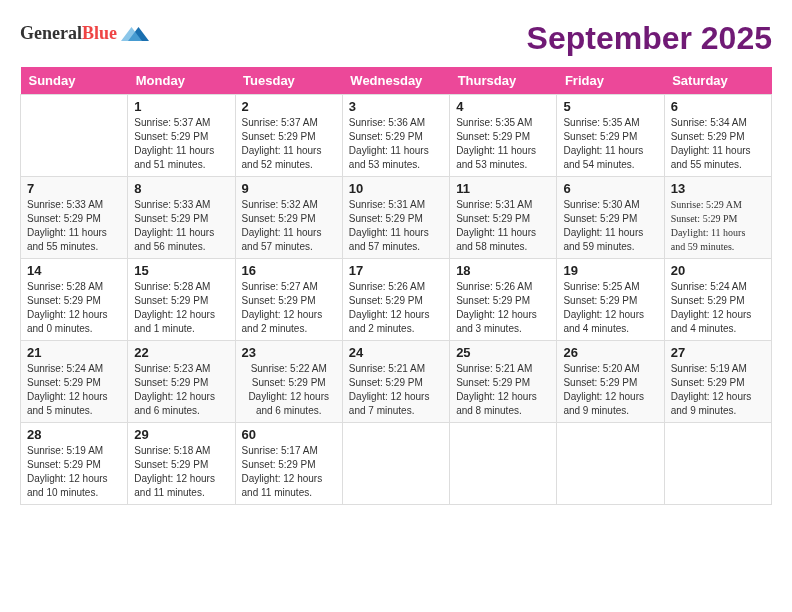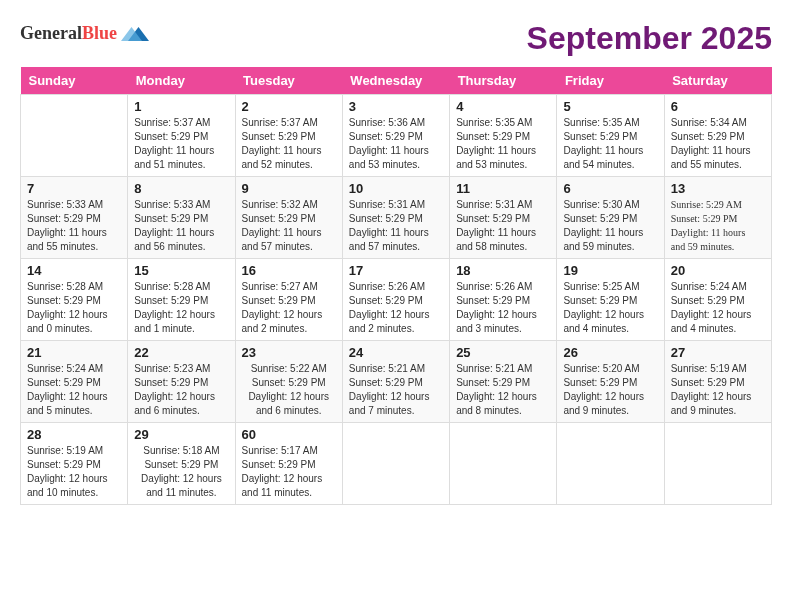--- a/index.html
+++ b/index.html
@@ -324,21 +324,21 @@
       <tr>
         <td>
           <span class="day-number">28</span>
           <div class="day-info" style="white-space: pre-line;">Sunrise: 5:19 AM
 Sunset: 5:29 PM
 Daylight: 12 hours
 and 10 minutes.</div>
         </td>
         <td>
           <span class="day-number">29</span>
-          <div class="day-info" style="white-space: pre-line; text-align: center;">Sunrise: 5:18 AM
+          <div class="day-info" style="white-space: pre-line;">Sunrise: 5:18 AM
 Sunset: 5:29 PM
 Daylight: 12 hours
 and 11 minutes.</div>
         </td>
         <td>
           <span class="day-number">60</span>
           <div class="day-info" style="white-space: pre-line;">Sunrise: 5:17 AM
 Sunset: 5:29 PM
 Daylight: 12 hours
 and 11 minutes.</div>

